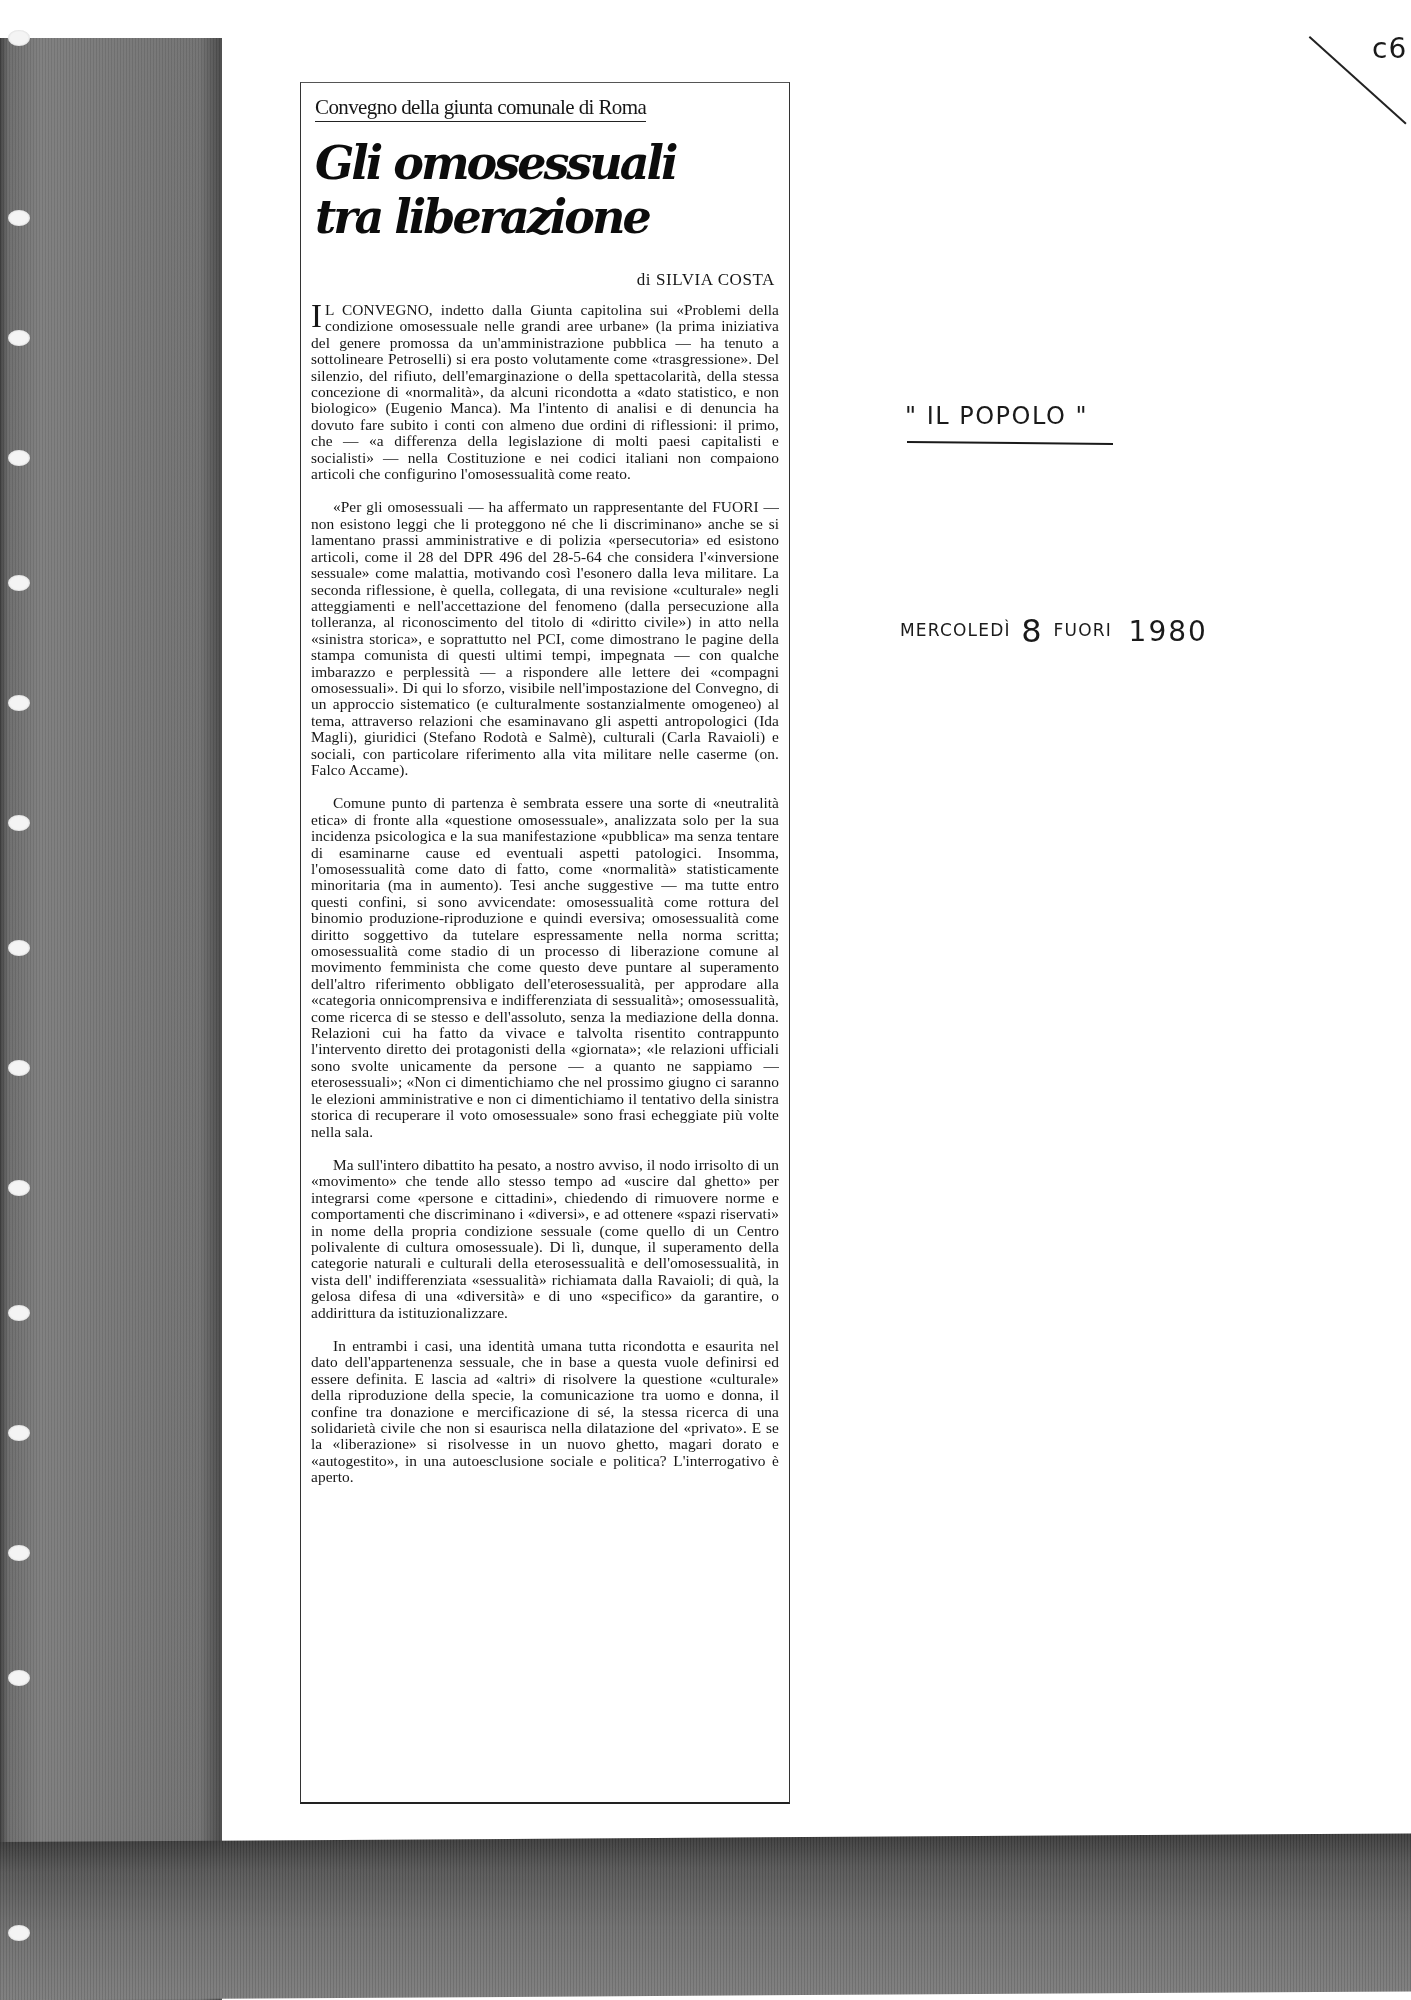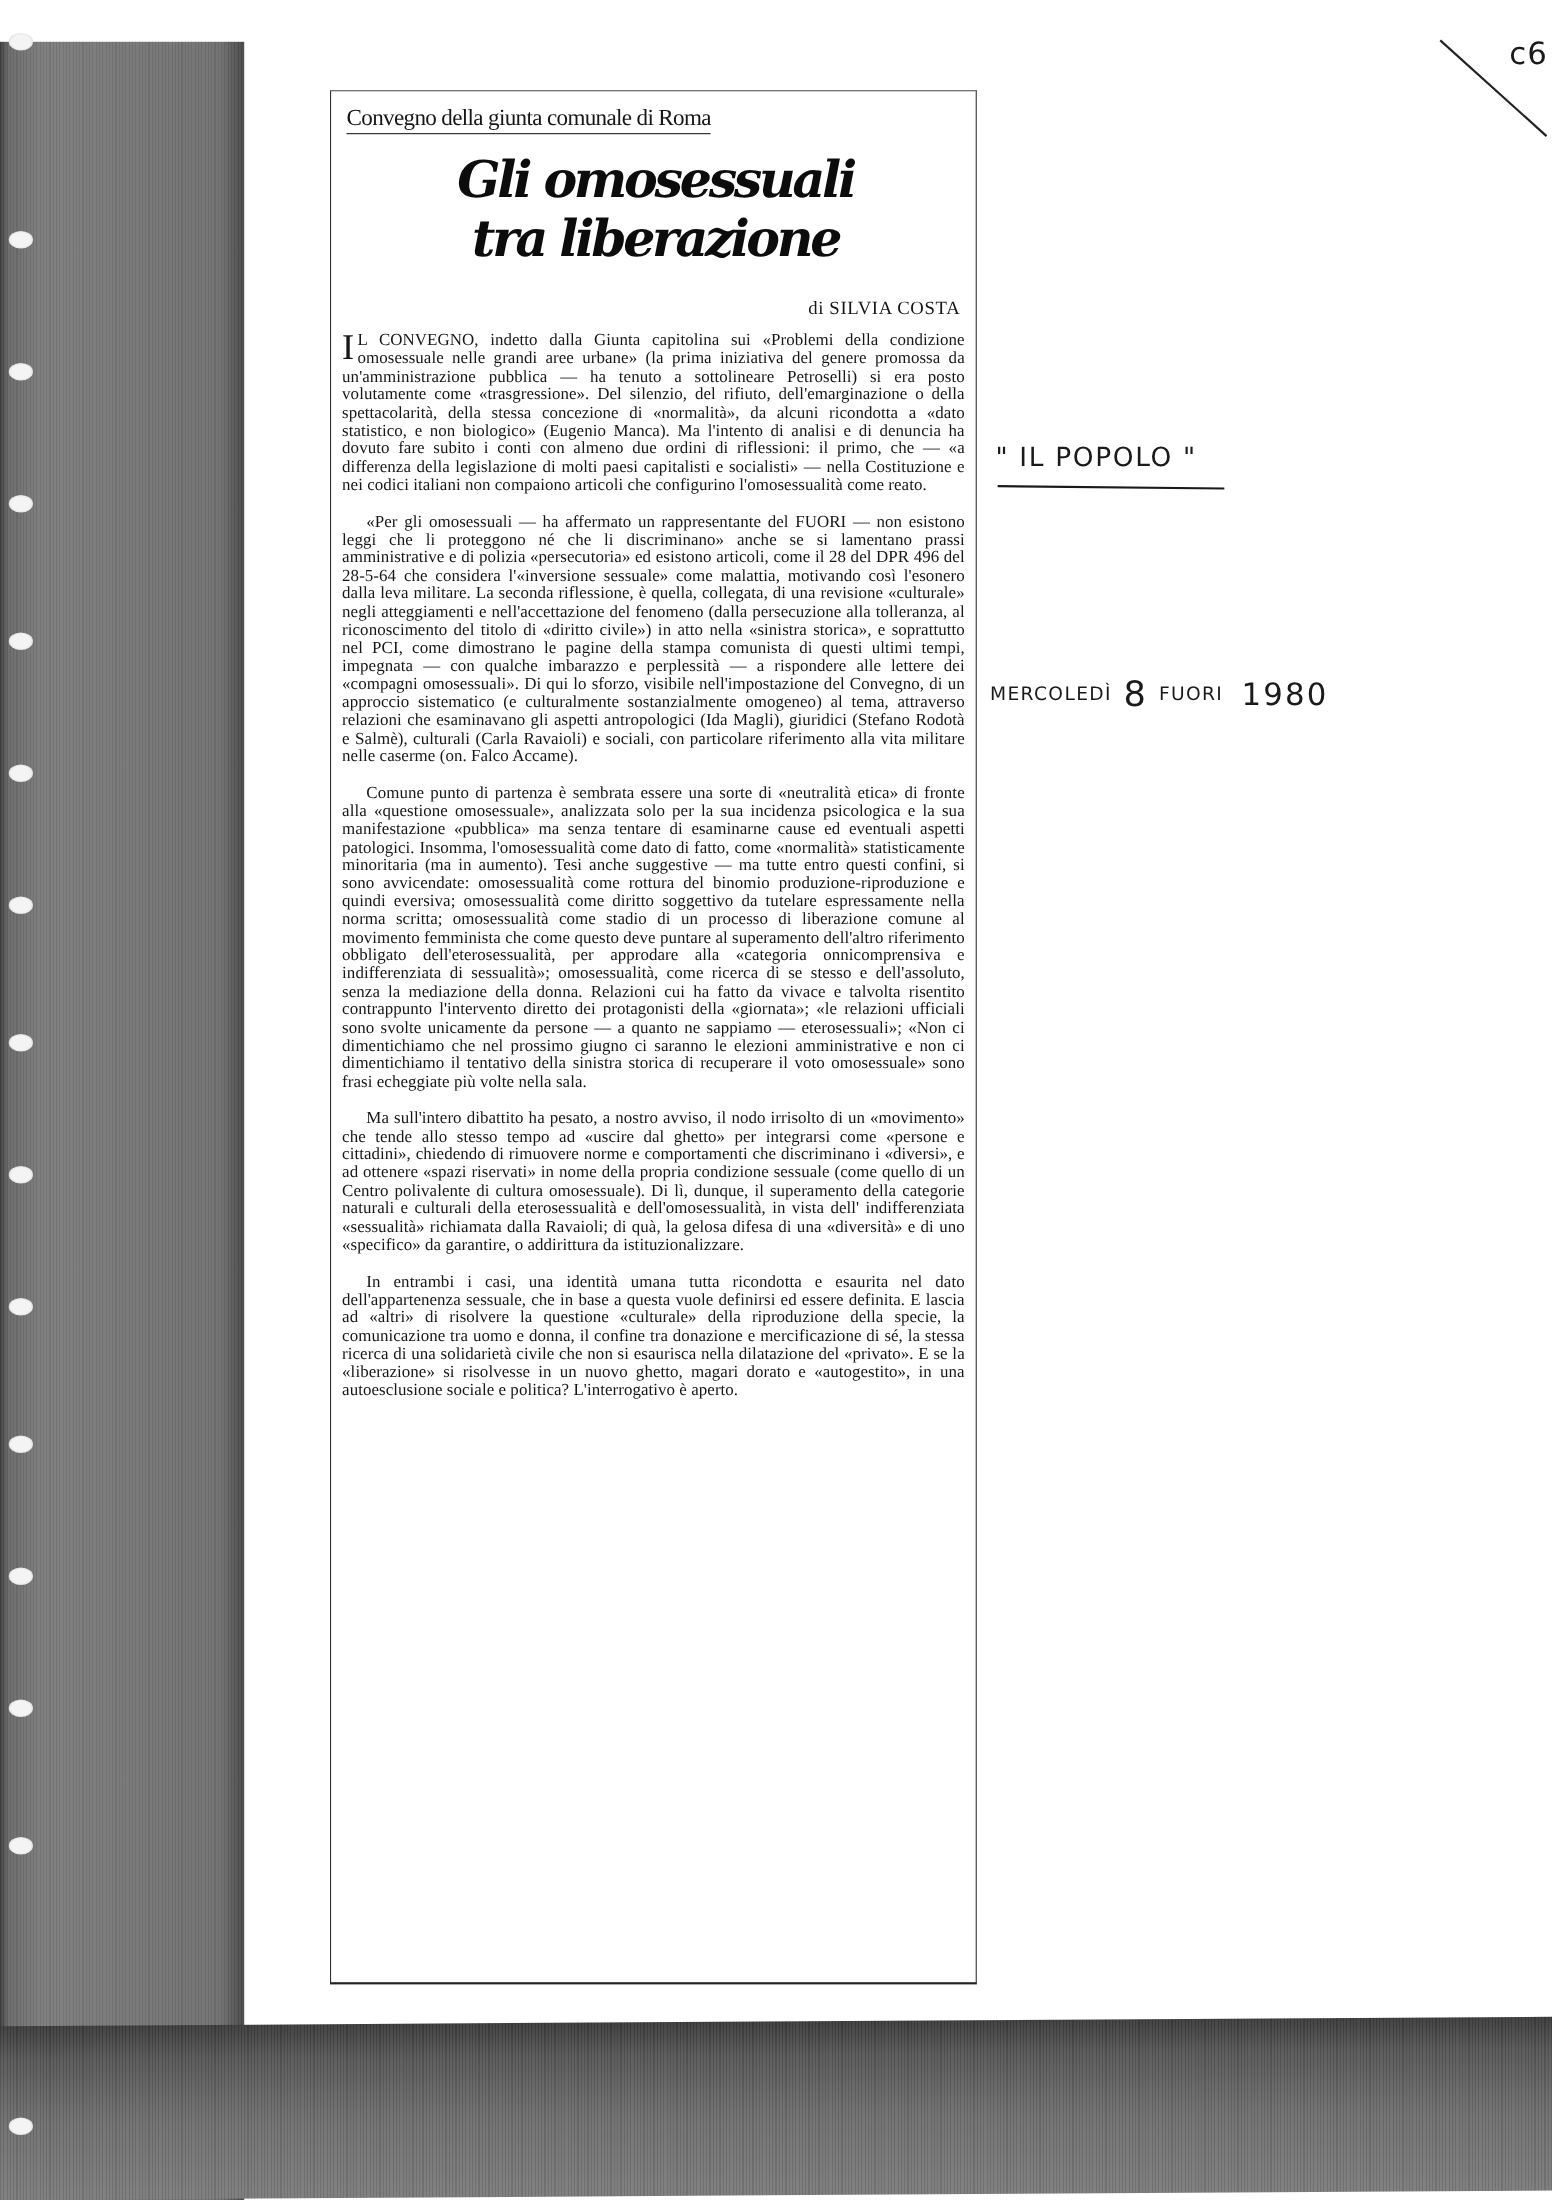--- a/index.html
+++ b/index.html
@@ -21,21 +21,21 @@
       linear-gradient(180deg, #3a3a3a 0, #555 30px, #6e6e6e 90px, #7a7a7a 158px);
     transform: skewY(-0.35deg);
     transform-origin: left top;
   }
   .punch-hole {
     position: absolute; left: 8px; width: 22px; height: 16px;
     border-radius: 50%;
     background: radial-gradient(ellipse at center, #f4f4f4 0 55%, #d8d8d8 80%, rgba(200,200,200,0) 100%);
   }
   .clipping {
-    position: absolute; left: 300px; top: 82px; width: 588px; height: 1722px;
+    position: absolute; left: 300px; top: 82px; width: 490px; height: 1722px;
     border-left: 1.5px solid #333;
     border-right: 1.5px solid #333;
     border-top: 1.5px solid #555;
     border-bottom: 2px solid #222;
     box-sizing: border-box;
     padding: 12px 10px 0 10px;
     color: #161616;
   }
   .kicker {
     font-family: "Liberation Serif", serif;
@@ -45,21 +45,20 @@
     padding-bottom: 1px;
     margin-left: 4px;
   }
   .headline {
     font-family: "DejaVu Serif", serif;
     font-style: italic; font-weight: bold;
     font-size: 46px; line-height: 54px;
     letter-spacing: -3px;
     margin: 14px 0 0 4px;
     color: #0c0c0c;
-    text-align: center;
   }
   .headline div { white-space: nowrap; }
   .byline {
     text-align: right;
     font-size: 17px; letter-spacing: 0.6px;
     margin: 26px 4px 12px 0;
   }
   .body-text {
     font-family: "Liberation Serif", serif;
     font-size: 15.4px; line-height: 16.4px;

